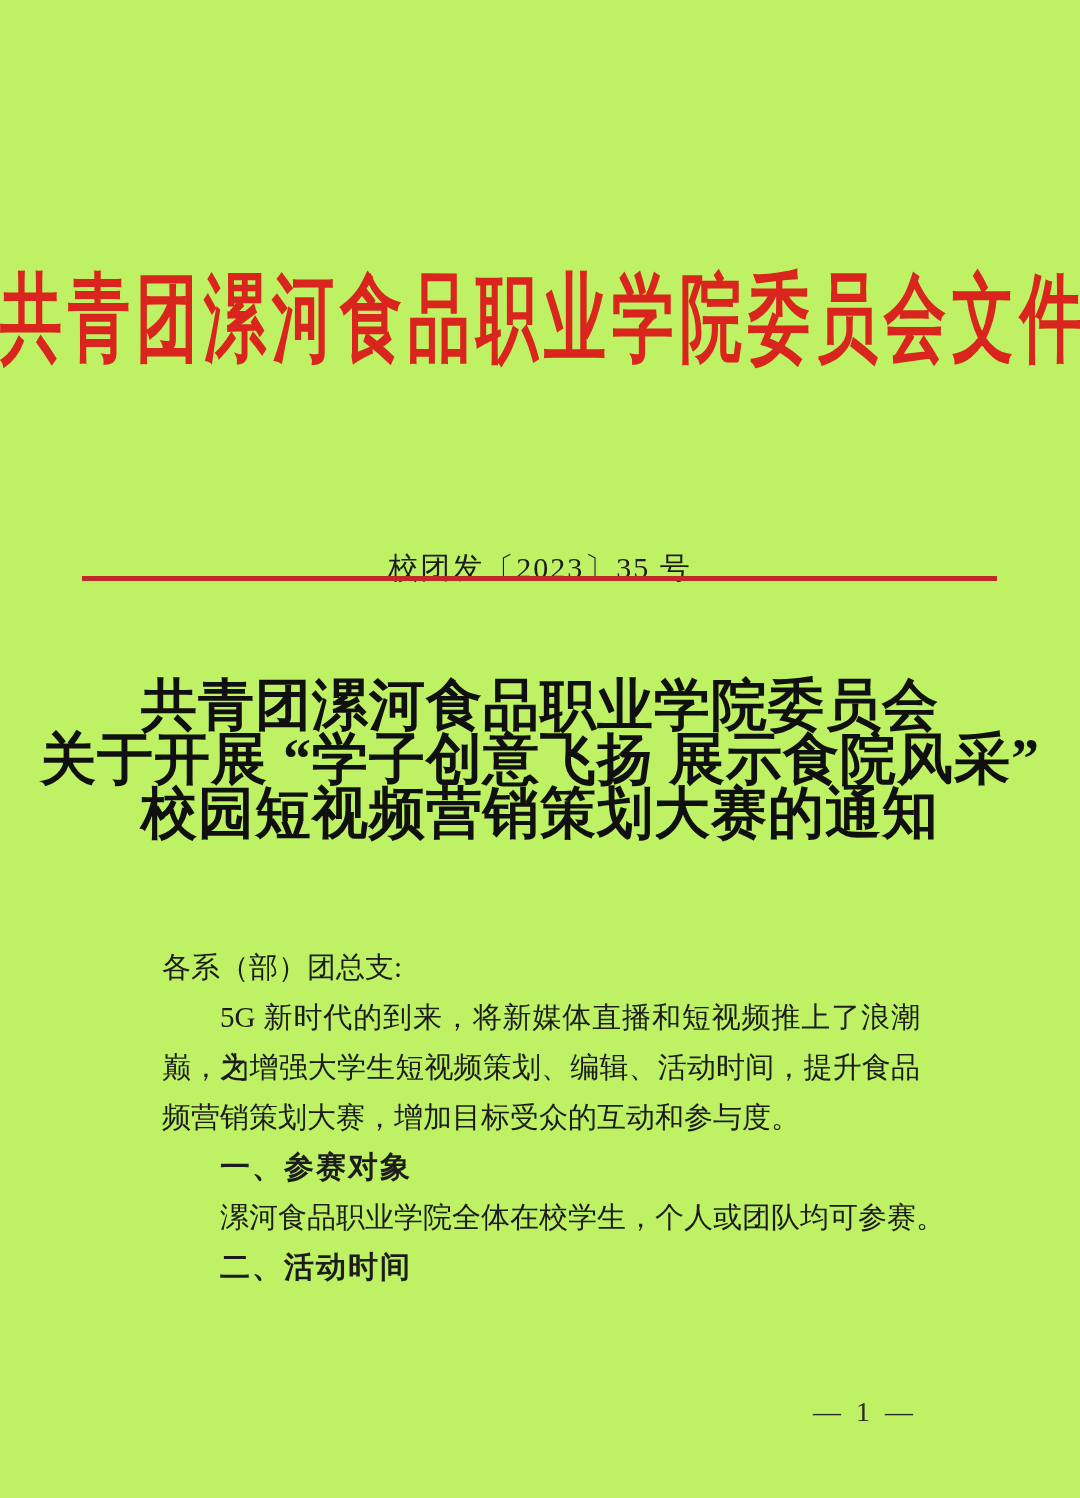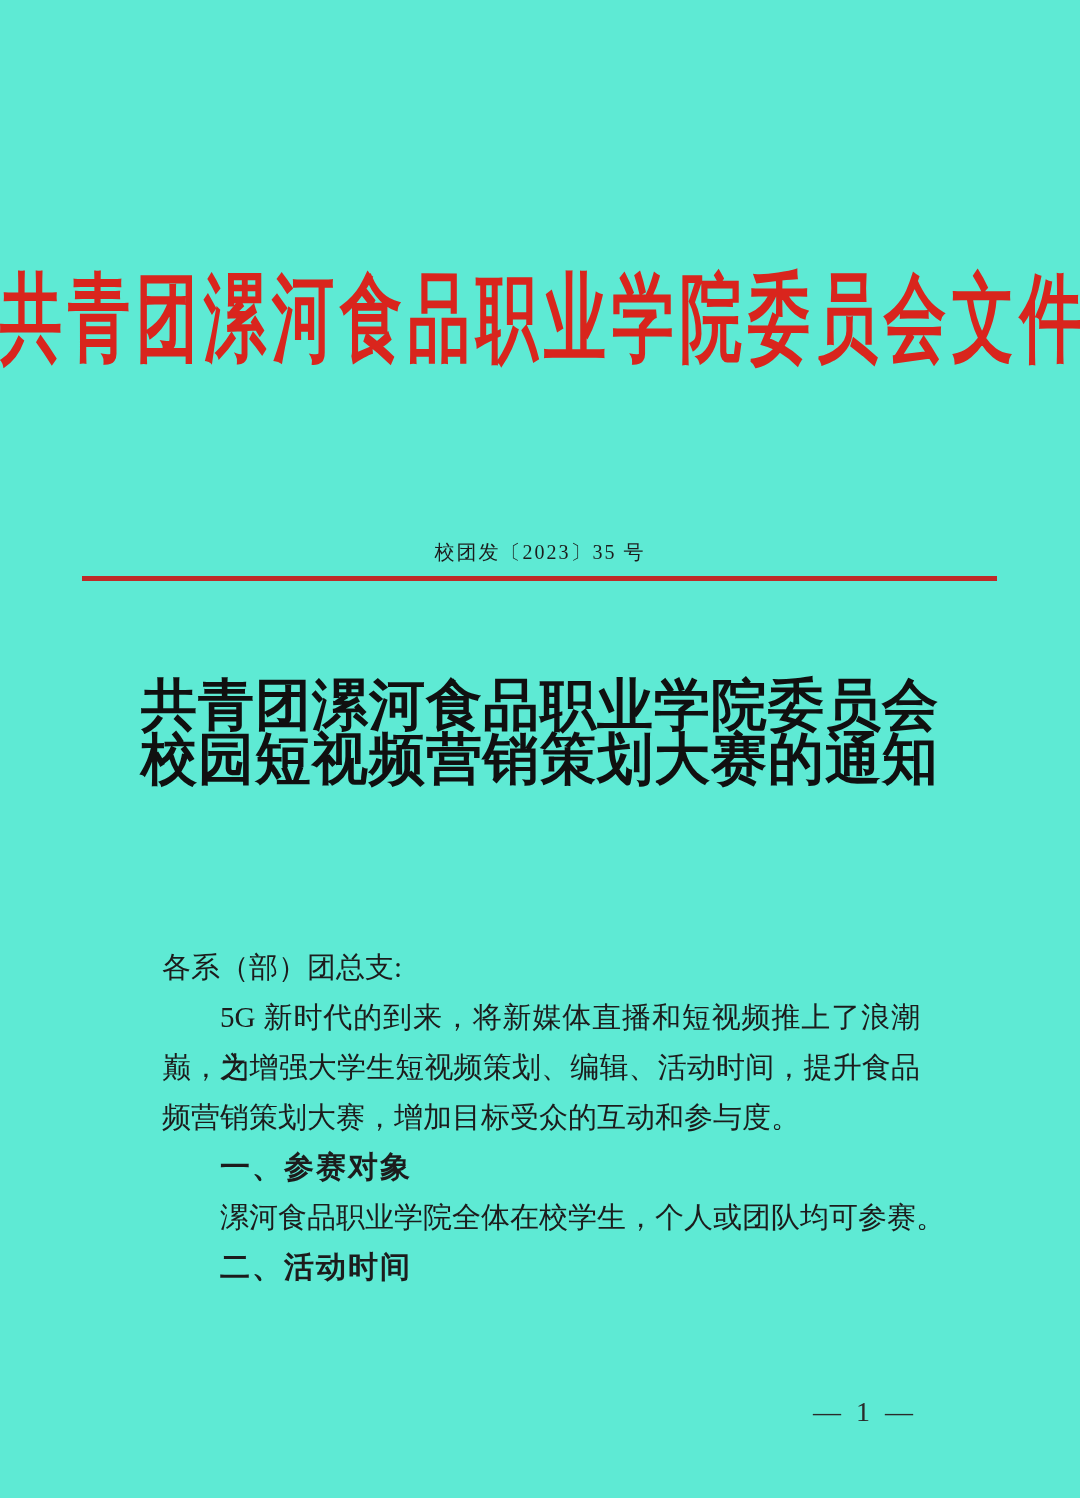--- a/index.html
+++ b/index.html
@@ -5,21 +5,21 @@
   html, body {
     margin: 0;
     padding: 0;
     background: #e8e8e8;
   }
   .page {
     position: relative;
     width: 1080px;
     height: 1498px;
     margin: 0 auto;
-    background: #5eead4;
+    background: #bef264;
     overflow: hidden;
     font-family: "Liberation Serif", "DejaVu Serif", serif;
     color: var(--text-black, #1c1c1c);
   }
   
   .red-header {
     position: absolute;
     top: 270px;
     left: 0;
     width: 1080px;
@@ -29,25 +29,25 @@
     font-weight: bold;
     letter-spacing: 6px;
     white-space: nowrap;
     color: var(--header-red, #d9251d);
     transform: scaleY(1.55);
     transform-origin: top center;
   }
   
   .doc-number {
     position: absolute;
-    top: 534px;
+    top: 550px;
     left: 0;
     width: 1080px;
     text-align: center;
-    font-size: 20px;
+    font-size: 30px;
     line-height: 36px;
     letter-spacing: 2px;
   }
   
   .red-rule {
     position: absolute;
     top: 576px;
     left: 82px;
     width: 915px;
     height: 5px;
@@ -111,20 +111,21 @@
 <div class="page">
 
   <div class="red-header">共青团漯河食品职业学院委员会文件</div>
 
   <div class="doc-number">校团发〔2023〕35 号</div>
 
   <div class="red-rule"></div>
 
   <div class="title-block">
     <div>共青团漯河食品职业学院委员会</div>
+    <div>关于开展 “学子创意飞扬 展示食院风采”</div>
     <div>校园短视频营销策划大赛的通知</div>
   </div>
 
   <div class="body-block">
       <div class="body-line plain">各系（部）团总支:</div>
       <div class="body-line justify indent">5G 新时代的到来，将新媒体直播和短视频推上了浪潮之</div>
       <div class="body-line justify">巅，为增强大学生短视频策划、编辑、活动时间，提升食品</div>
       <div class="body-line plain">频营销策划大赛，增加目标受众的互动和参与度。</div>
       <div class="body-line heading indent">一、参赛对象</div>
       <div class="body-line plain indent">漯河食品职业学院全体在校学生，个人或团队均可参赛。</div>

